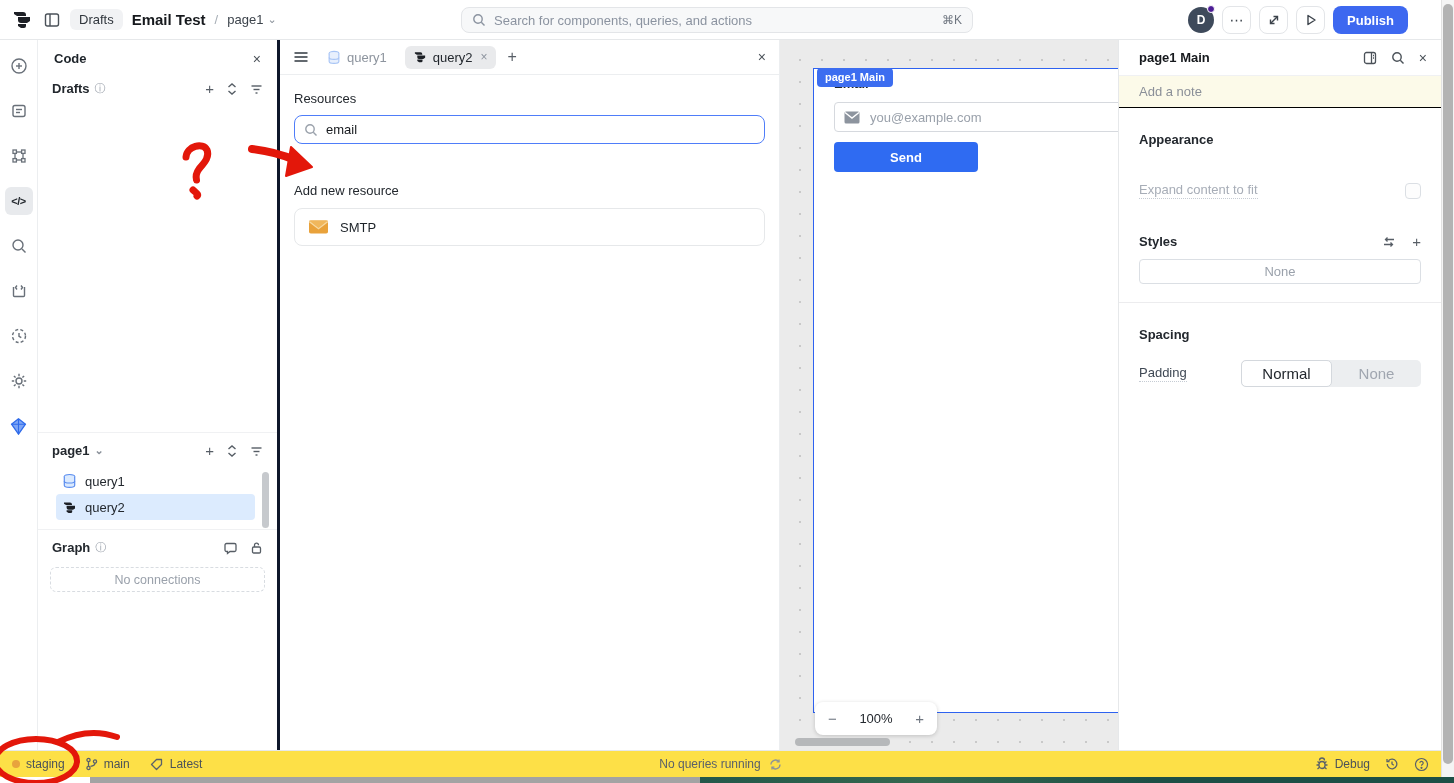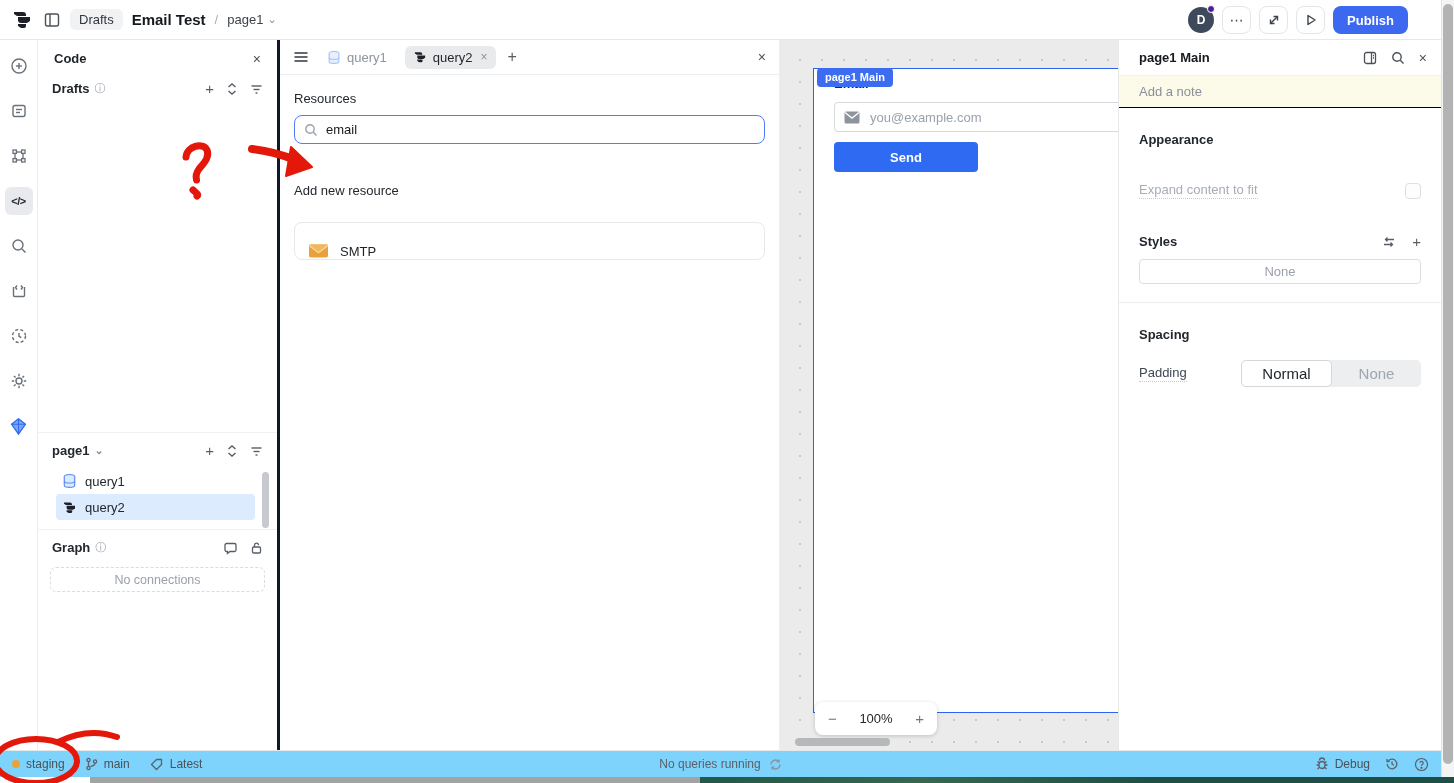--- a/index.html
+++ b/index.html
@@ -55,21 +55,21 @@
   .tab{display:flex;align-items:center;gap:6px;padding:4px 8px;border-radius:6px;color:#8d949e}
   .tab.active{background:#e9eaec;color:#23282e;font-weight:500}
   .tab .tclose{color:#8d949e;font-size:12px;margin-left:2px}
   .tab-add{color:#575e66;font-size:16px;margin-left:2px}
   .tab-close-panel{margin-left:auto;color:#4b5259;font-size:14px}
   .qbody{padding:16px 14px 0 14px}
   .res-label{color:#23282e;font-weight:500}
   .res-search{margin-top:9px;height:29px;border:1.5px solid #4f7df9;border-radius:8px;display:flex;align-items:center;padding:0 9px;gap:8px;background:#fff}
   .res-search input{border:none;outline:none;flex:1;font:13px "Liberation Sans",sans-serif;color:#16191d;background:transparent}
   .add-label{margin-top:39px;color:#23282e;font-weight:500}
-  .res-card{margin-top:24px;border:1px solid #e6e8ea;border-radius:8px;height:38px;display:flex;align-items:flex-end;gap:11px;padding:0 13px;background:#fff}
+  .res-card{margin-top:10px;border:1px solid #e6e8ea;border-radius:8px;height:38px;display:flex;align-items:center;gap:11px;padding:0 13px;background:#fff}
 
   
   .canvas{position:absolute;left:780px;top:40px;width:338px;height:710px;background-color:#ebebeb;background-image:radial-gradient(#c9c9c9 1.1px,transparent 1.2px);background-size:22px 22px;background-position:9px 9px;overflow:hidden}
   .frame{position:absolute;left:33px;top:28px;width:320px;height:645px;background:#fff;border:1.5px solid #2e62f0;border-right:none}
   .frame-badge{position:absolute;left:3px;top:-1px;background:#3c6df0;color:#fff;font-size:11px;font-weight:700;padding:3px 8px 4px 8px;border-radius:4px;z-index:2;white-space:nowrap}
   .email-label{position:absolute;left:20px;top:7px;font-weight:700;color:#23282e;z-index:1}
   .email-input{position:absolute;left:20px;top:33px;width:300px;height:30px;background:#fff;border:1px solid #d6d9de;border-radius:4px;display:flex;align-items:center;gap:10px;padding:0 9px;color:#9aa1ab}
   .send-btn{position:absolute;left:20px;top:73px;width:144px;height:30px;background:#2f6bf2;border:none;border-radius:4px;color:#fff;font-weight:700;font-size:13px}
   .zoom-pill{position:absolute;left:35px;top:662px;width:122px;height:33px;background:#fff;border-radius:8px;box-shadow:0 1px 4px rgba(0,0,0,.18);display:flex;align-items:center;justify-content:space-between;padding:0 13px;z-index:3}
   .zoom-pill .zl{font-size:13px;color:#23282e}
@@ -92,21 +92,21 @@
   .styles-icons{margin-left:auto;display:flex;gap:16px;color:#575e66;align-items:center}
   .none-box{margin-top:10px;height:25px;border:1px solid #dbdfe4;border-radius:4px;display:flex;align-items:center;justify-content:center;color:#9aa1ab}
   .ins-divider{margin-top:18px;height:1px;background:#ececee;margin-left:-20px;margin-right:-20px}
   .pad-row{margin-top:18px;display:flex;align-items:center}
   .pad-lbl{color:#3f4854;border-bottom:1px dotted #c6ccd4;padding-bottom:1px}
   .seg{margin-left:auto;width:180px;height:27px;background:#eceef0;border-radius:5px;display:flex}
   .seg-opt{flex:1;display:flex;align-items:center;justify-content:center;color:#a0a6b0;font-size:15px}
   .seg-opt.sel{background:#fff;border:1px solid #d4d8dd;border-radius:5px;color:#23282e;font-weight:500}
 
   
-  .statusbar{position:absolute;left:0;top:750px;width:1441px;height:27px;background:#7dd3fc;border-top:1px solid #e6e8ea;display:flex;align-items:center;padding:0 12px;color:#4b5259;font-size:12px;z-index:4}
+  .statusbar{position:absolute;left:0;top:750px;width:1441px;height:27px;background:#fde047;border-top:1px solid #e6e8ea;display:flex;align-items:center;padding:0 12px;color:#4b5259;font-size:12px;z-index:4}
   .sb-left{display:flex;align-items:center;gap:20px}
   .sb-item{display:flex;align-items:center;gap:6px}
   .env-dot{width:8px;height:8px;border-radius:50%;background:#e8a33d}
   .sb-center{position:absolute;left:0;width:1441px;display:flex;justify-content:center;align-items:center;gap:8px;color:#5a6169;pointer-events:none}
   .sb-center>*{pointer-events:auto}
   .sb-right{margin-left:auto;display:flex;align-items:center;gap:15px}
 
   
   .main-scrollbar{position:absolute;right:0;top:0;width:13px;height:777px;background:#f4f4f4;border-left:1px solid #e2e2e2;z-index:6}
   .main-thumb{position:absolute;left:1px;top:4px;width:10px;height:760px;background:#b3b3b3;border-radius:5px}
@@ -135,20 +135,30 @@
       </svg>
   </span>
   <span class="drafts-pill">Drafts</span>
   <span class="app-title">Email Test</span>
   <span class="crumb-sep">/</span>
   <span class="crumb-page">
     <span>page1</span>
     <span class="chev">⌄</span>
   </span>
 
+  <div class="searchbar">
+    <span class="ic">
+      <svg width="14" height="14" viewBox="0 0 14 14" fill="none" stroke="#8b93a0" stroke-width="1.4">
+          <circle cx="6" cy="6" r="4.2"></circle>
+          <line x1="9.3" y1="9.3" x2="12.5" y2="12.5"></line>
+        </svg>
+    </span>
+    <span class="ph">Search for components, queries, and actions</span>
+    <span class="kbd">⌘K</span>
+  </div>
 
   <div class="tb-right">
     <span class="avatar">
       <span>D</span>
       <span class="pdot"></span>
     </span>
     <button class="tb-btn">⋯</button>
     <button class="tb-btn">
       <svg width="14" height="14" viewBox="0 0 14 14" fill="none" stroke="#3c434b" stroke-width="1.4">
           <line x1="3.5" y1="10.5" x2="10.5" y2="3.5"></line>

